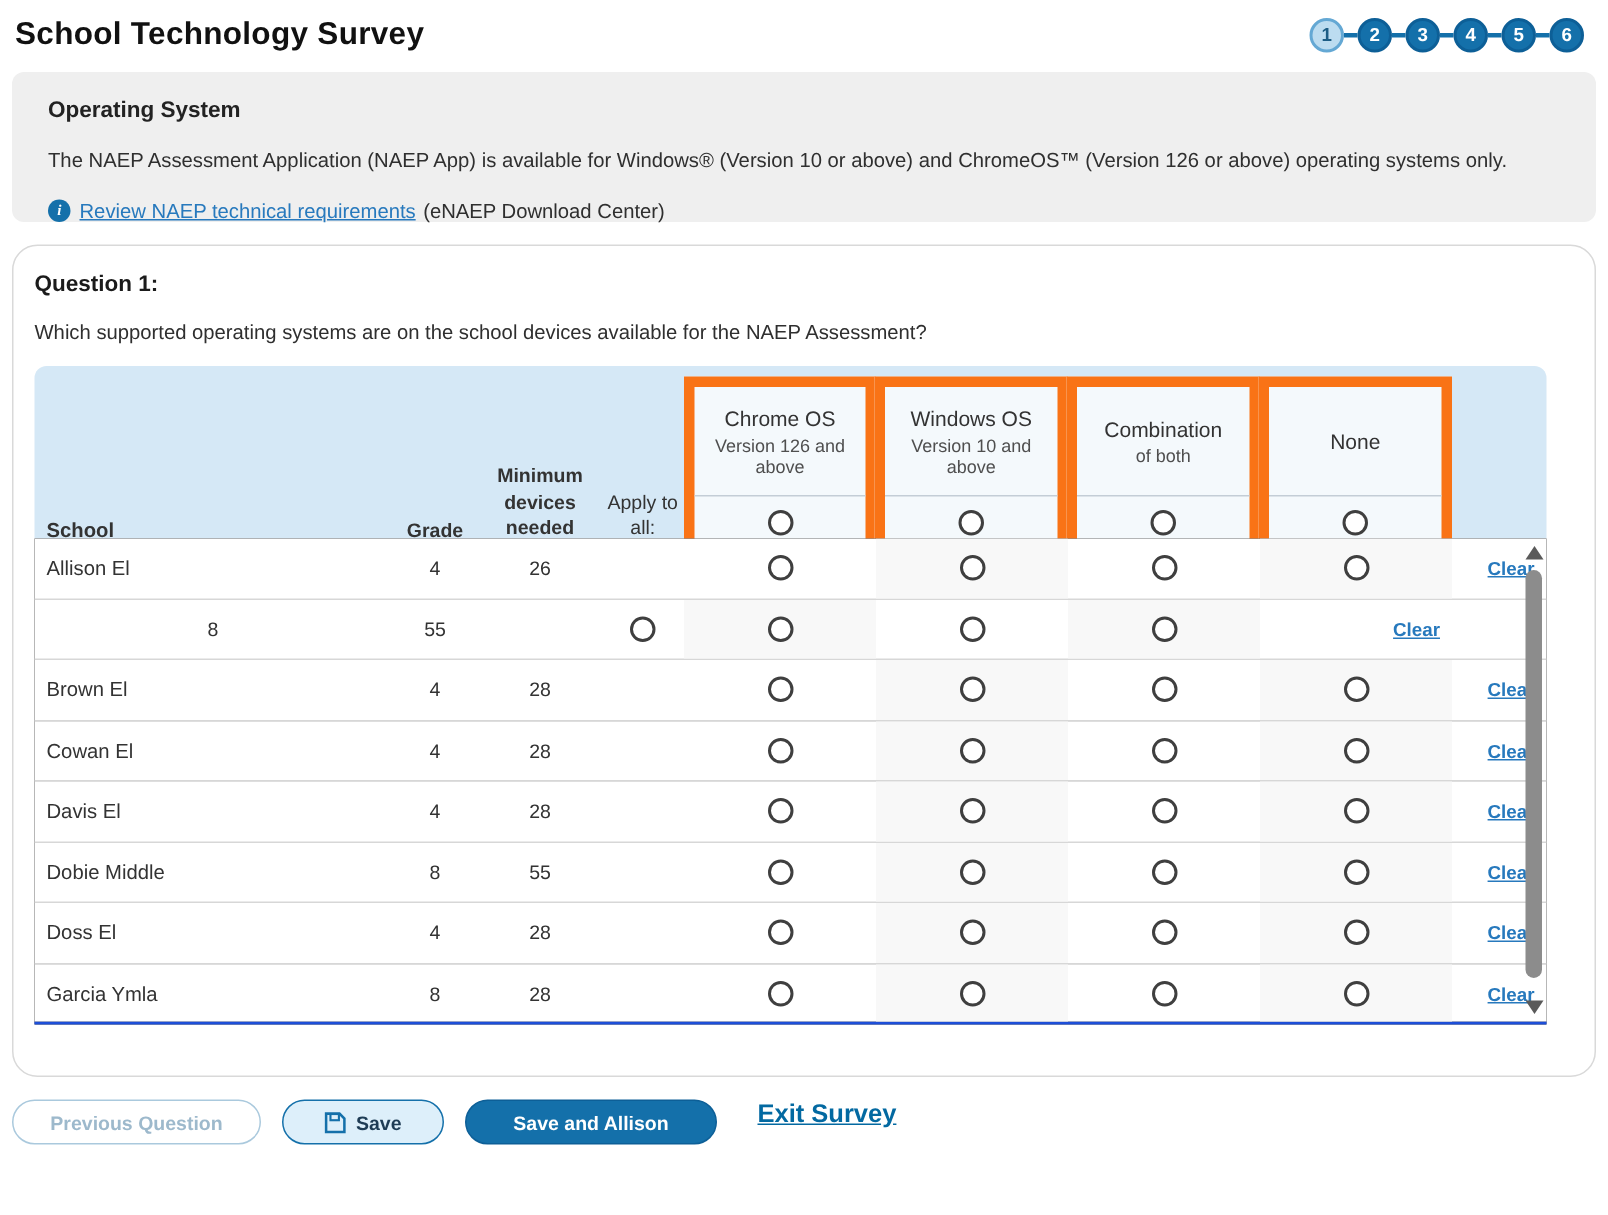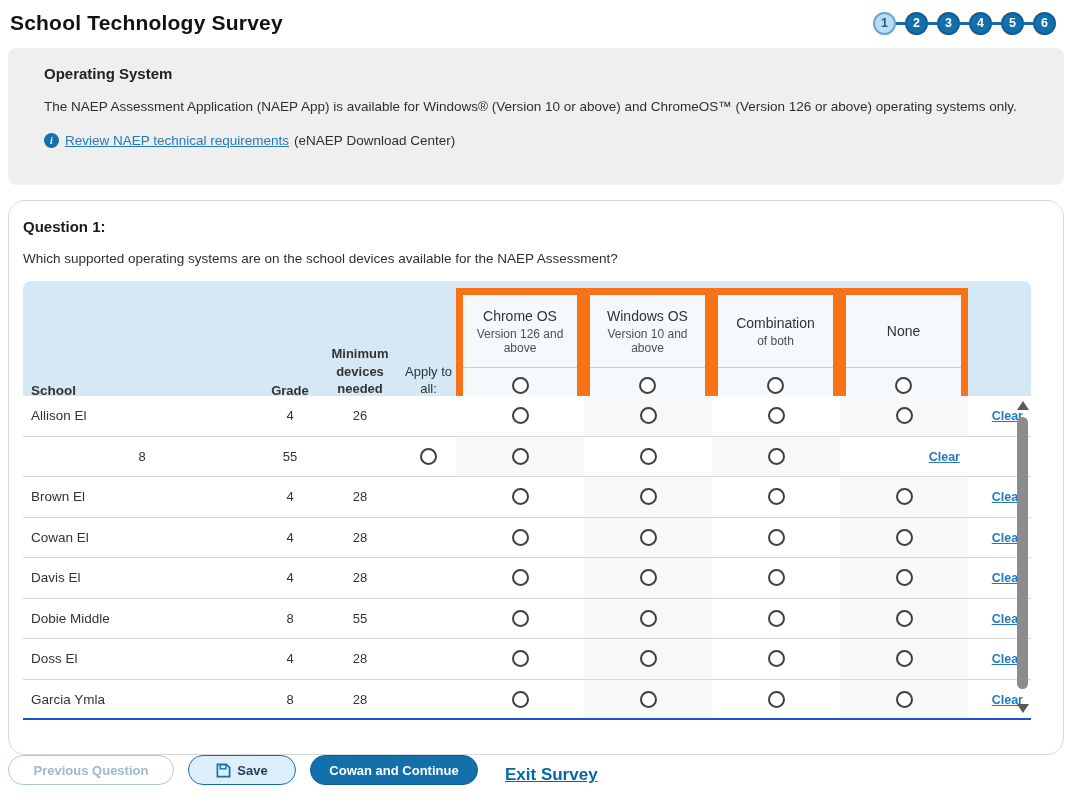--- a/index.html
+++ b/index.html
@@ -19,21 +19,21 @@
   
   .topbar{display:flex;justify-content:space-between;align-items:center;padding:0 2px;height:34px;}
   .title{font-size:21px;font-weight:700;color:#111;letter-spacing:.2px;}
   .stepper{display:flex;align-items:center;margin-right:6px;}
   .step{width:23px;height:23px;border-radius:50%;display:flex;align-items:center;justify-content:center;
     font-size:12.5px;font-weight:700;background:var(--accent);border:2px solid #0d5f97;color:#fff;cursor:pointer;}
   .step.active{background:var(--step-active-bg);border-color:var(--step-active-border);color:#1d5d85;}
   .connector{width:9px;height:3px;background:var(--accent);}
 
   
-  .panel{background:var(--panel-bg);border-radius:8px;margin-top:8px;padding:17px 20px 20px 36px;height:137px;}
+  .panel{background:var(--panel-bg);border-radius:8px;margin-top:8px;padding:17px 20px 20px 24px;height:100px;}
   .panel h2{font-size:15px;font-weight:700;color:#222;}
   .panel .body-text{margin-top:17px;font-size:13.5px;color:#2f2f2f;}
   .link-row{margin-top:19px;display:flex;align-items:center;font-size:13.5px;}
   .info-icon{width:15px;height:15px;border-radius:50%;background:var(--accent);color:#fff;display:inline-flex;
     align-items:center;justify-content:center;font-size:10px;font-weight:700;font-family:"Liberation Serif",serif;
     font-style:italic;margin-right:6px;flex:0 0 auto;}
   a.req-link{color:var(--link);text-decoration:underline;cursor:pointer;}
   .link-suffix{margin-left:5px;color:#2f2f2f;}
 
   
@@ -73,21 +73,21 @@
 
   
   .sb{position:absolute;right:2px;top:3px;bottom:3px;width:13px;}
   .sb-arrow{width:0;height:0;border-left:6px solid transparent;border-right:6px solid transparent;
     position:absolute;left:0.5px;cursor:pointer;}
   .sb-up{top:2px;border-bottom:9px solid #5a5a5a;}
   .sb-down{bottom:2px;border-top:9px solid #5a5a5a;}
   .sb-thumb{position:absolute;top:18px;bottom:26px;left:1px;width:11px;background:#8c8c8c;border-radius:6px;cursor:grab;}
 
   
-  .footer{display:flex;align-items:flex-end;padding-left:0;}
+  .footer{display:flex;align-items:flex-start;margin-top:15px;padding-left:0;}
   .btn{height:30px;border-radius:16px;display:flex;align-items:center;justify-content:center;
     font-size:13px;font-weight:700;cursor:pointer;border:1px solid transparent;background:#fff;
     font-family:"Liberation Sans","DejaVu Sans",sans-serif;}
   .btn.prev{width:166px;border-color:#aac9dd;color:#9db9cc;}
   .btn.save{width:108px;margin-left:14px;background:#ddeffa;border-color:var(--accent);color:#1e3c55;gap:6px;}
   .btn.sac{width:168px;margin-left:14px;background:var(--accent);border-color:#0d5f97;color:#fff;}
   a.exit{margin-left:27px;color:#0369a1;font-size:17px;font-weight:700;text-decoration:underline;cursor:pointer;}
   .save-icon{display:inline-flex;}
 </style>
 </head>
@@ -336,17 +336,17 @@
     <button class="btn prev">Previous Question</button>
     <button class="btn save">
       <span class="save-icon">
         <svg width="15" height="15" viewBox="0 0 16 16">
           <path d="M1.5 1.5 H11 L14.5 5 V14.5 H1.5 Z" fill="none" stroke="#1470aa" stroke-width="1.8"></path>
           <rect x="4.6" y="1.8" width="6" height="4.4" fill="none" stroke="#1470aa" stroke-width="1.5"></rect>
         </svg>
       </span>
       <span>Save</span>
     </button>
-    <button class="btn sac">Cowan and Continue</button>
+    <button class="btn sac">Save and Allison</button>
     <a class="exit">Exit Survey</a>
   </div>
 
 </div>
 
 </body></html>

